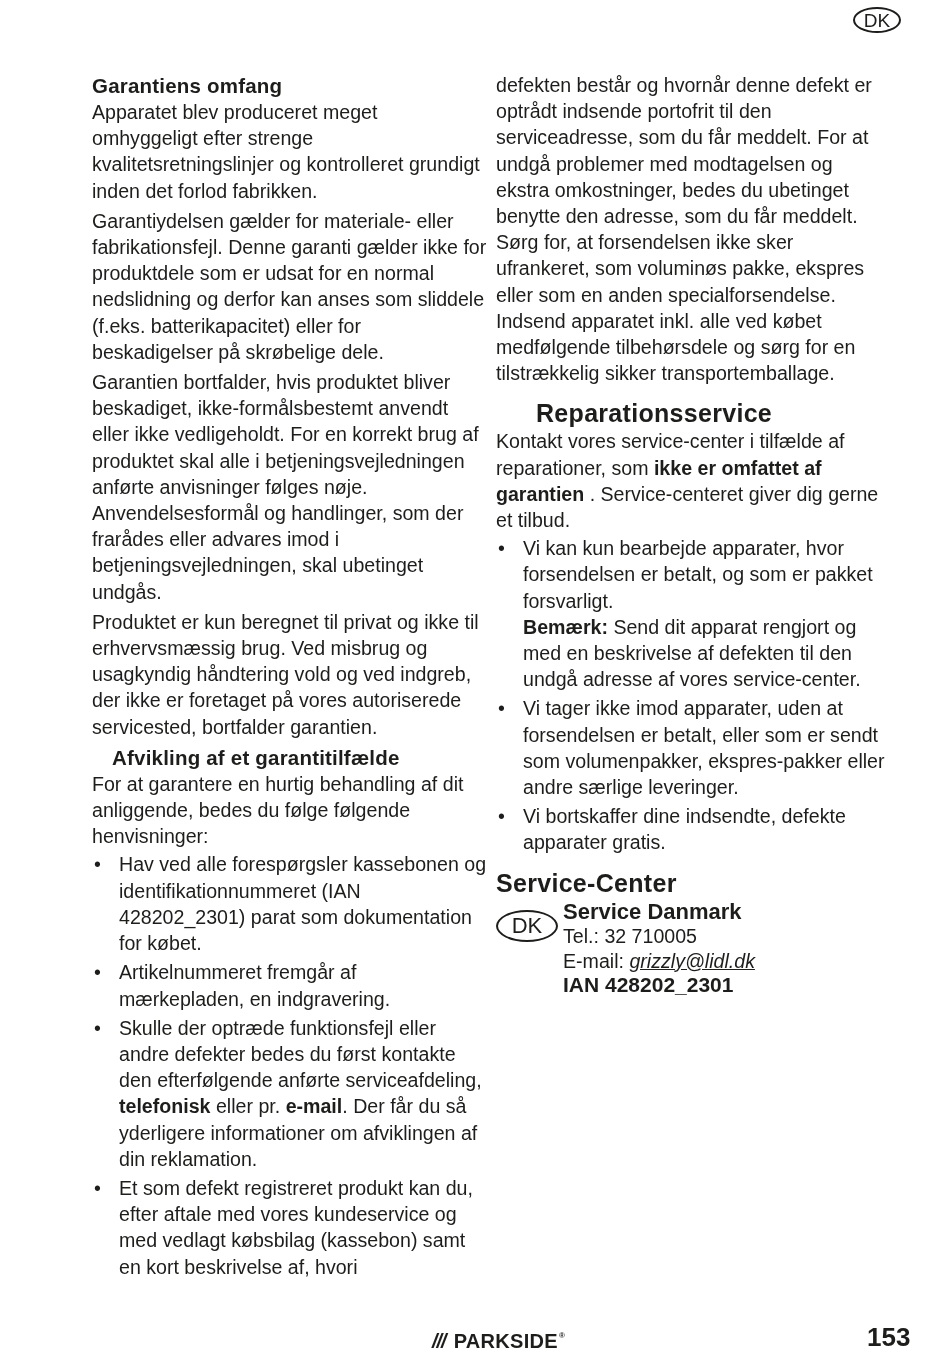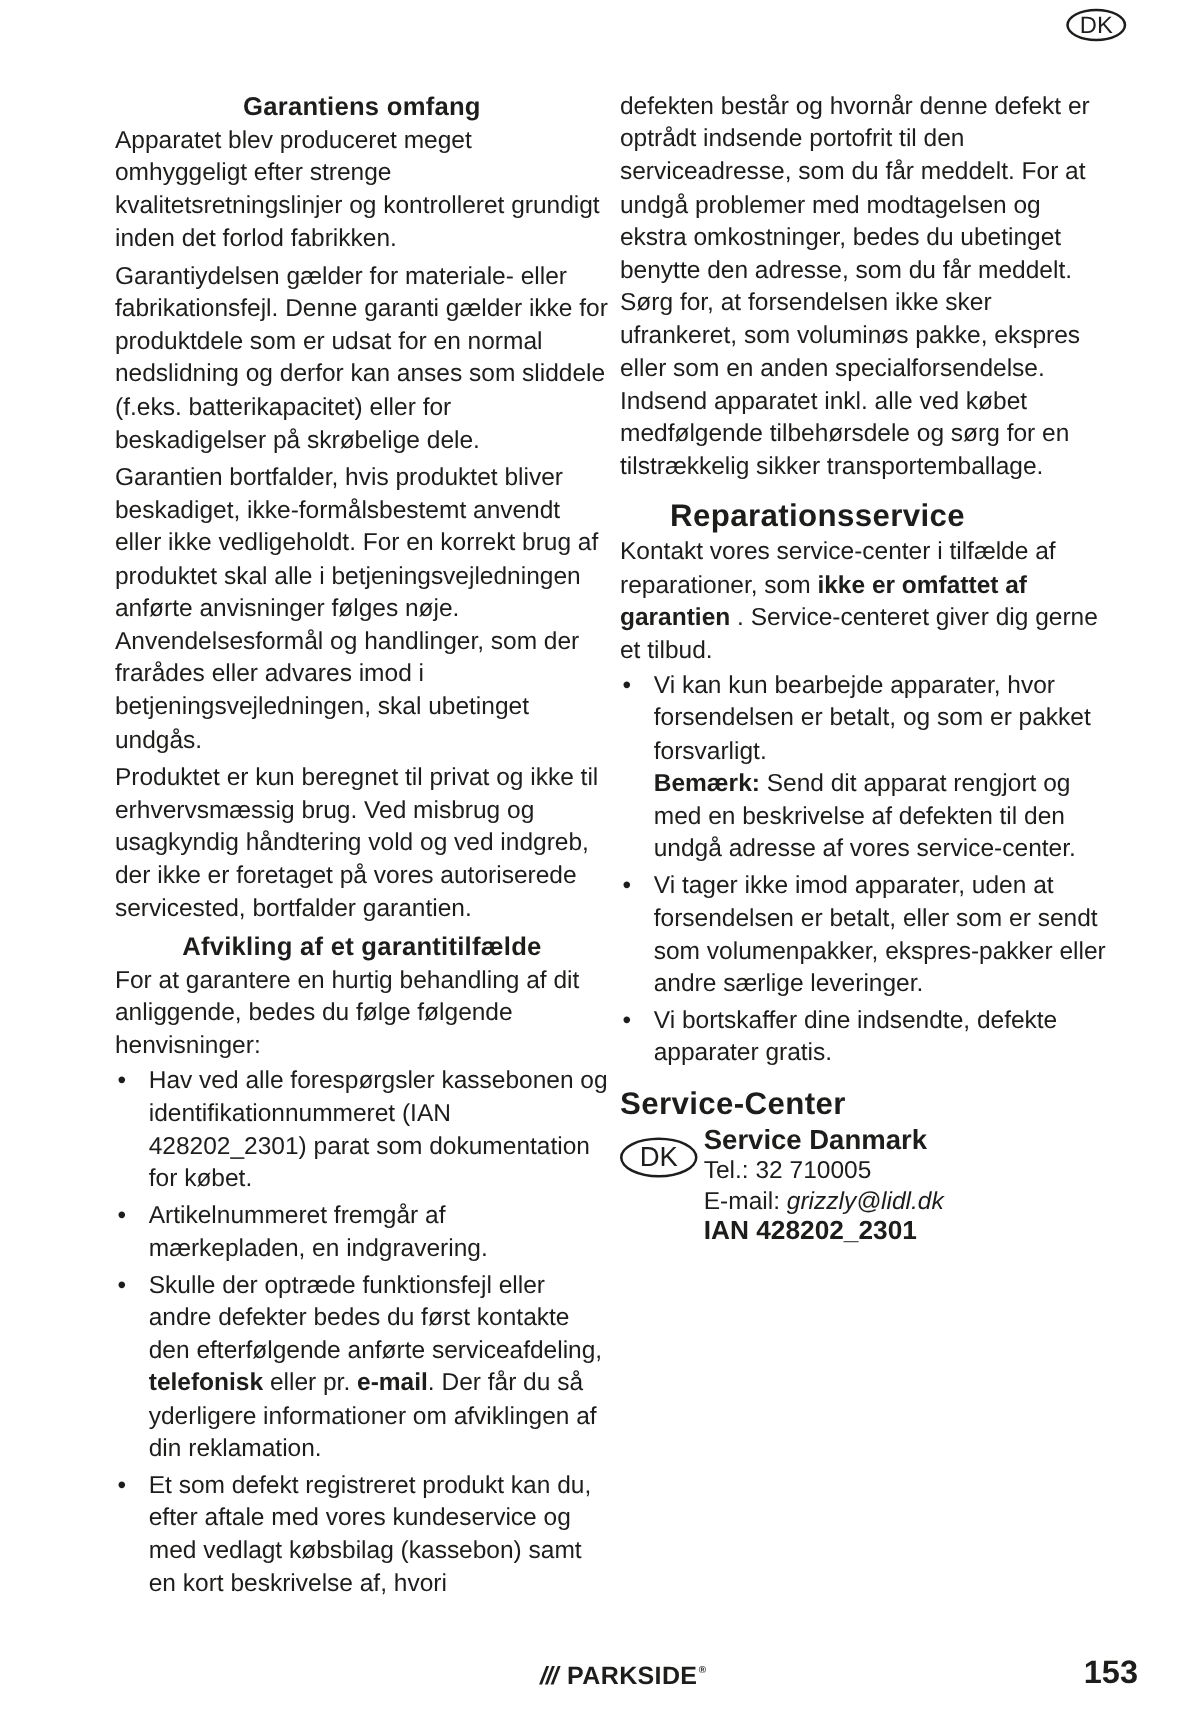--- a/index.html
+++ b/index.html
@@ -39,51 +39,50 @@
       line-height: 26.2px;
     }
     .col-left { left: 92px; }
     .col-right { left: 496px; width: 395px; }
     .h3 {
       font-weight: bold;
       font-size: 20.5px;
       line-height: 27px;
       margin: 0;
       letter-spacing: 0.2px;
-      text-align: center;
     }
     .h2 {
       font-weight: bold;
       font-size: 25px;
       line-height: 30px;
       margin: 0;
       letter-spacing: 0.3px;
     }
     p {
       margin: 0;
     }
     .para-gap { margin-top: 4px; }
-    .sec-gap { margin-top: 4px; }
+    .sec-gap { margin-top: 4px; margin-left: 20px; }
     ul.bullets {
       list-style: none;
       margin: 2px 0 0 0;
       padding: 0;
     }
     ul.bullets li {
       position: relative;
       padding-left: 27px;
       margin-bottom: 3px;
     }
     ul.bullets li .bullet {
       position: absolute;
       left: 2px;
       top: 0;
     }
     .b { font-weight: bold; }
-    .i { font-style: italic; }
+    .i { font-style: italic; text-decoration: underline; }
     .service-block {
       display: flex;
       align-items: flex-start;
       margin-top: 2px;
     }
     .dk-oval {
       width: 62px;
       height: 32px;
       border: 2px solid #1d1d1b;
       border-radius: 50%;

